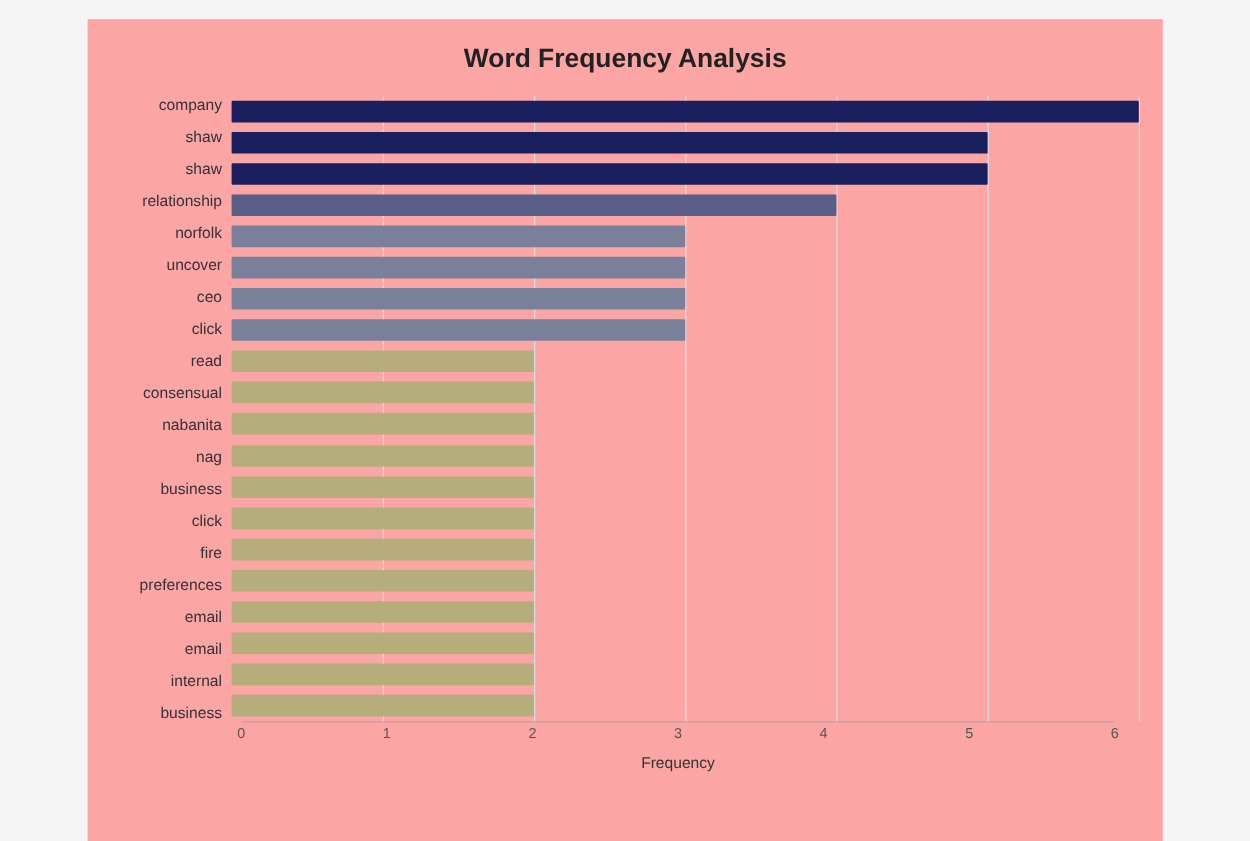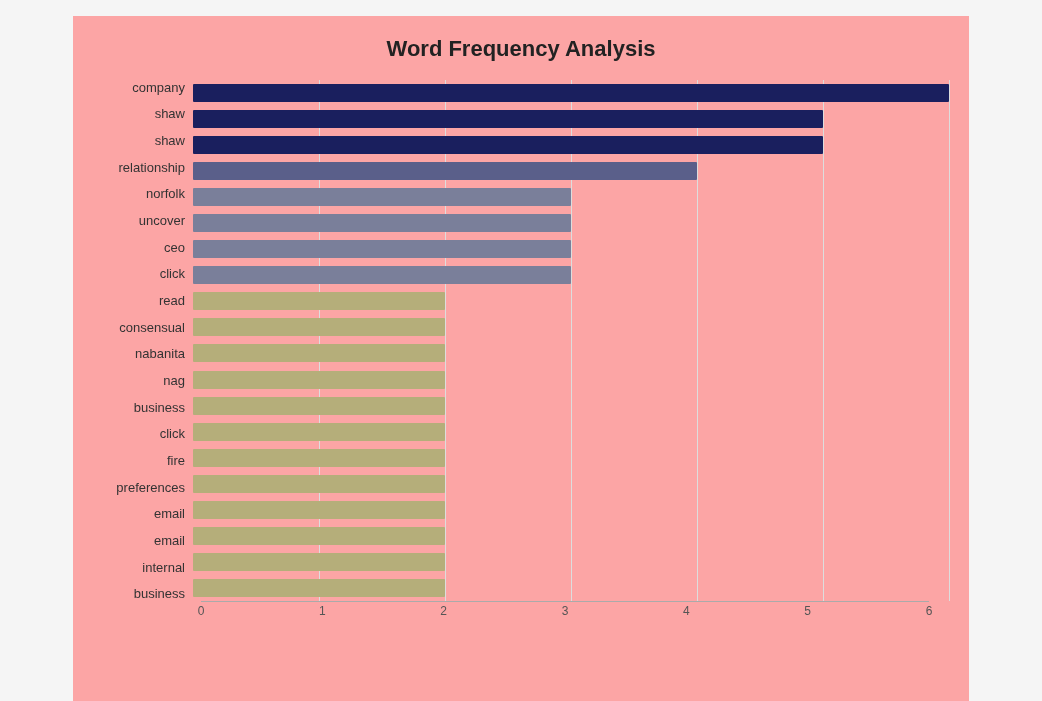--- a/index.html
+++ b/index.html
@@ -184,14 +184,15 @@
     <div class="x-axis-line"></div>
     <div style="position:relative; height:22px;" id="x-ticks-row">
     <span class="x-tick" style="left: 0%;">0</span>
         <span class="x-tick" style="left: 16.6667%;">1</span>
         <span class="x-tick" style="left: 33.3333%;">2</span>
         <span class="x-tick" style="left: 50%;">3</span>
         <span class="x-tick" style="left: 66.6667%;">4</span>
         <span class="x-tick" style="left: 83.3333%;">5</span>
         <span class="x-tick" style="left: 100%;">6</span>
       </div>
+    <div style="text-align:center; font-size:13px; color:#333; margin-top:2px;">Frequency</div>
   </div>
 </div>
 
 </body></html>

